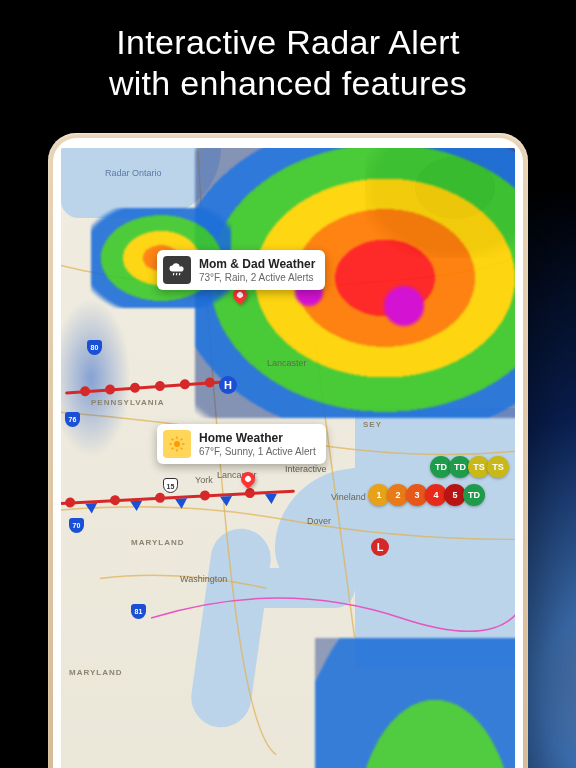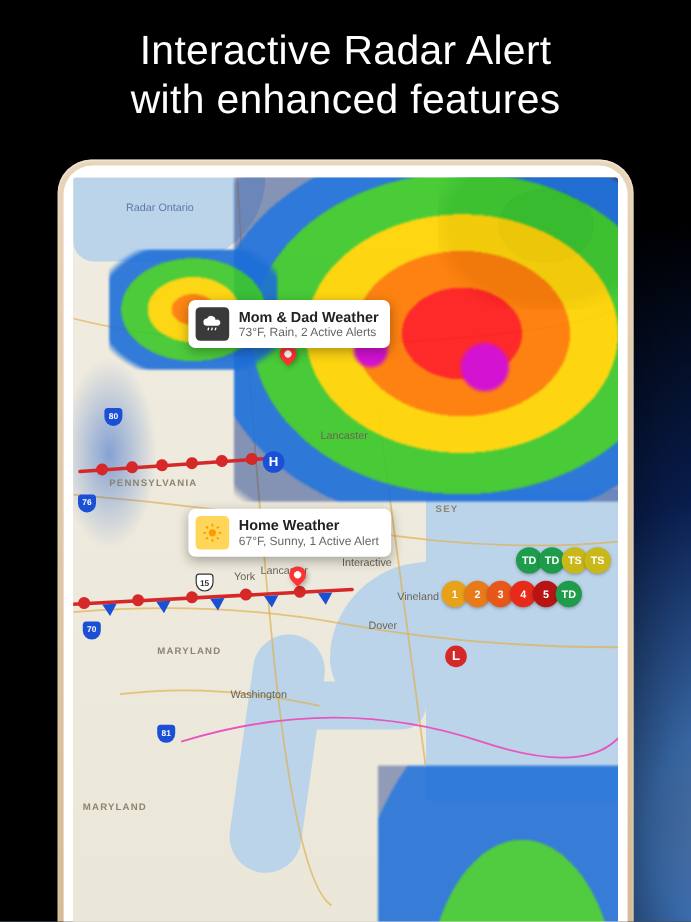--- a/index.html
+++ b/index.html
@@ -213,21 +213,21 @@
     <div class="state-label" style="left:30px; top:250px">PENNSYLVANIA</div>
     <div class="state-label" style="left:70px; top:390px">MARYLAND</div>
     <div class="state-label" style="left:8px; top:520px">MARYLAND</div>
     <div class="state-label" style="left:302px; top:272px">SEY</div>
 
     <div class="city-label" style="left:206px; top:210px">Lancaster</div>
     <div class="city-label" style="left:128px; top:298px">Harrisburg</div>
     <div class="city-label" style="left:156px; top:322px">Lancaster</div>
     <div class="city-label" style="left:224px; top:316px">Interactive</div>
     <div class="city-label" style="left:270px; top:344px">Vineland</div>
-    <div class="city-label" style="left:131px; top:426px">Washington</div>
+    <div class="city-label" style="left:119px; top:426px">Washington</div>
     <div class="city-label" style="left:246px; top:368px">Dover</div>
     <div class="city-label" style="left:134px; top:327px">York</div>
     <div class="city-label" style="left:44px; top:20px; color:#5a7aa8">Radar Ontario</div>
 
     <div class="hwy" style="left:26px; top:192px">80</div>
     <div class="hwy" style="left:4px; top:264px">76</div>
     <div class="hwy" style="left:8px; top:370px">70</div>
     <div class="hwy" style="left:70px; top:456px">81</div>
     <div class="hwy" style="left:102px; top:330px; background:#fff; color:#333; border:1px solid #333">15</div>
 

